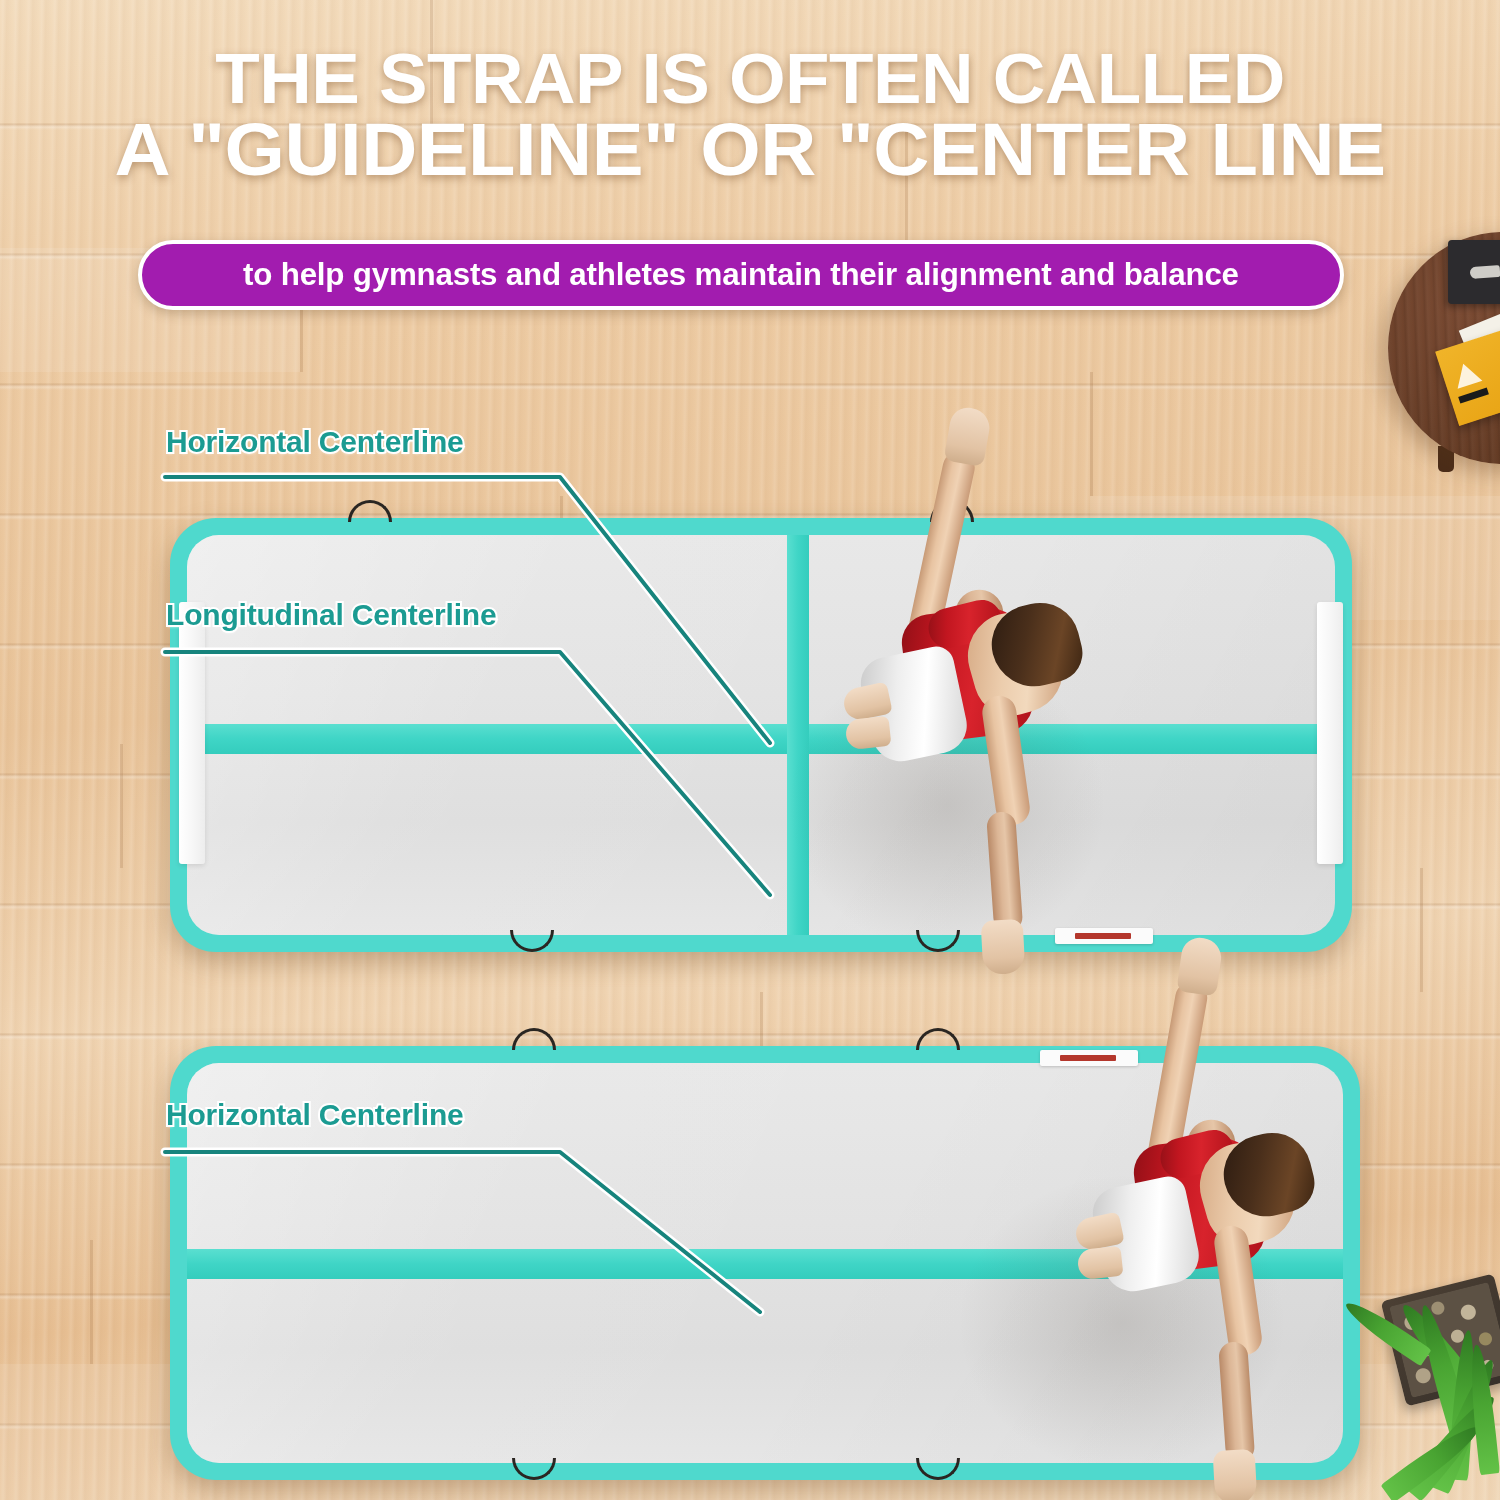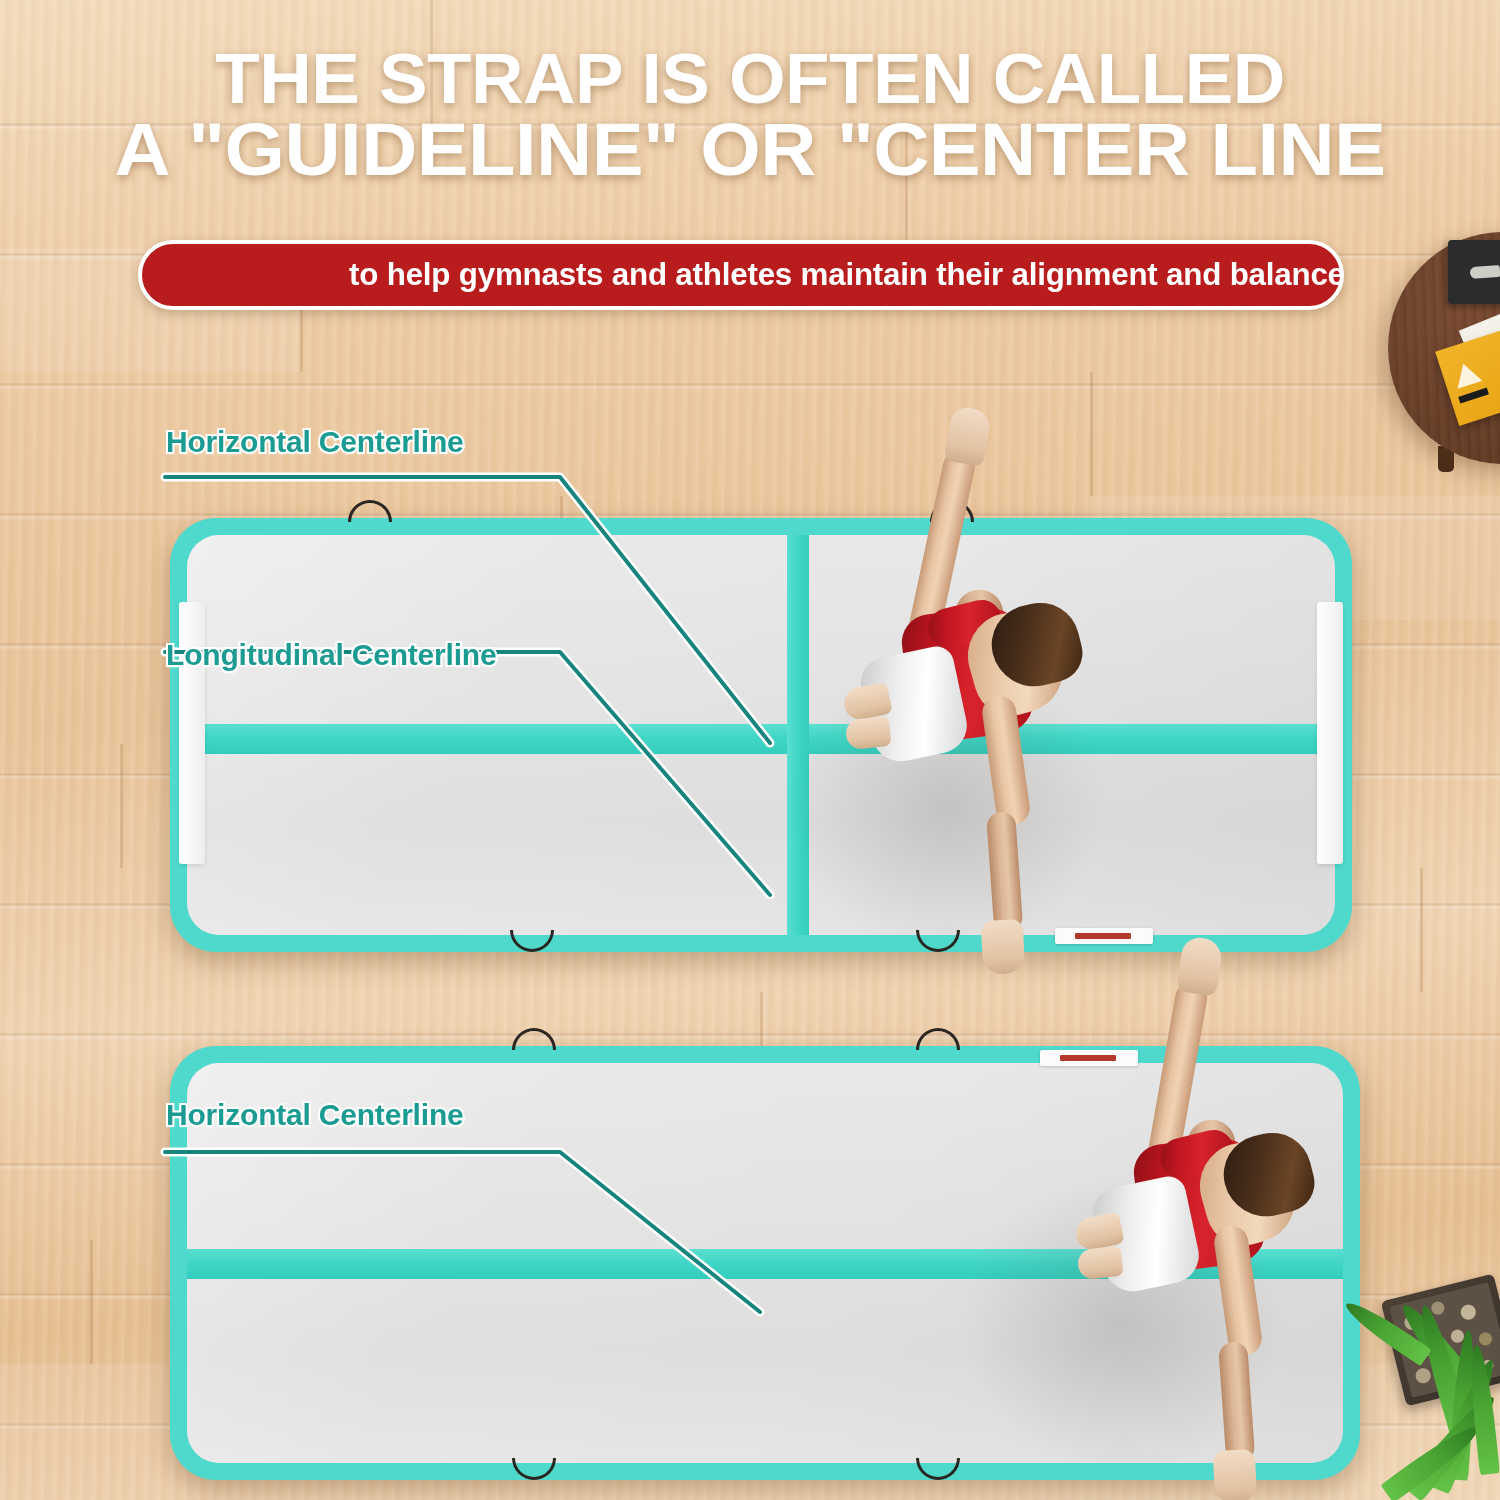--- a/index.html
+++ b/index.html
@@ -111,24 +111,24 @@
     letter-spacing:-0.5px;
     text-shadow:0 3px 8px rgba(120,75,35,0.45);
     white-space:nowrap;
   }
   .headline .l1{ display:block; transform:scaleX(1.04); }
   .headline .l2{ display:block; font-size:74px; transform:scaleX(1.05); }
 
   
   .subtitle-pill{
     position:absolute; left:138px; top:240px; width:1206px; height:70px;
-    background:#b91c1c;
+    background:#a21caf;
     border:4px solid #ffffff;
     border-radius:38px;
-    display:flex; align-items:center; justify-content:flex-end;
+    display:flex; align-items:center; justify-content:center;
     box-shadow:0 4px 12px rgba(90,60,30,0.28);
   }
   .subtitle-pill span{
     color:#ffffff; font-weight:bold; font-size:31px; letter-spacing:-0.2px;
     white-space:nowrap; transform:scaleX(1.01);
   }
 
   
   .mat{
     position:absolute;
@@ -305,21 +305,21 @@
 <svg class="leader" style="left:160px; top:455px; width:620px; height:300px;">
   <polyline points="5,22 400,22 610,288" fill="none" stroke="#ffffff" stroke-width="9" stroke-linejoin="round" stroke-linecap="round"></polyline>
   <polyline points="5,22 400,22 610,288" fill="none" stroke="#17847d" stroke-width="4" stroke-linejoin="round" stroke-linecap="round"></polyline>
 </svg>
 <div class="callout" style="left:166px; top:425px;">Horizontal Centerline</div>
 
 <svg class="leader" style="left:160px; top:630px; width:620px; height:300px;">
   <polyline points="5,22 400,22 610,265" fill="none" stroke="#ffffff" stroke-width="9" stroke-linejoin="round" stroke-linecap="round"></polyline>
   <polyline points="5,22 400,22 610,265" fill="none" stroke="#17847d" stroke-width="4" stroke-linejoin="round" stroke-linecap="round"></polyline>
 </svg>
-<div class="callout" style="left:166px; top:598px;margin-top:40px;">Longitudinal Centerline</div>
+<div class="callout" style="left:166px; top:598px;">Longitudinal Centerline</div>
 
 <div class="mat" style="left:170px; top:1046px; width:1190px; height:434px;">
   <div class="mat-inner">
     <div class="mat-sheen"></div>
     <div class="h-line" style="top:186px; height:30px;"></div>
     <div class="shadow-soft" style="left:770px; top:110px; width:330px; height:300px;"></div>
   </div>
 </div>
 <div class="dring" style="left:512px; top:1028px;"></div>
 <div class="dring" style="left:916px; top:1028px;"></div>

